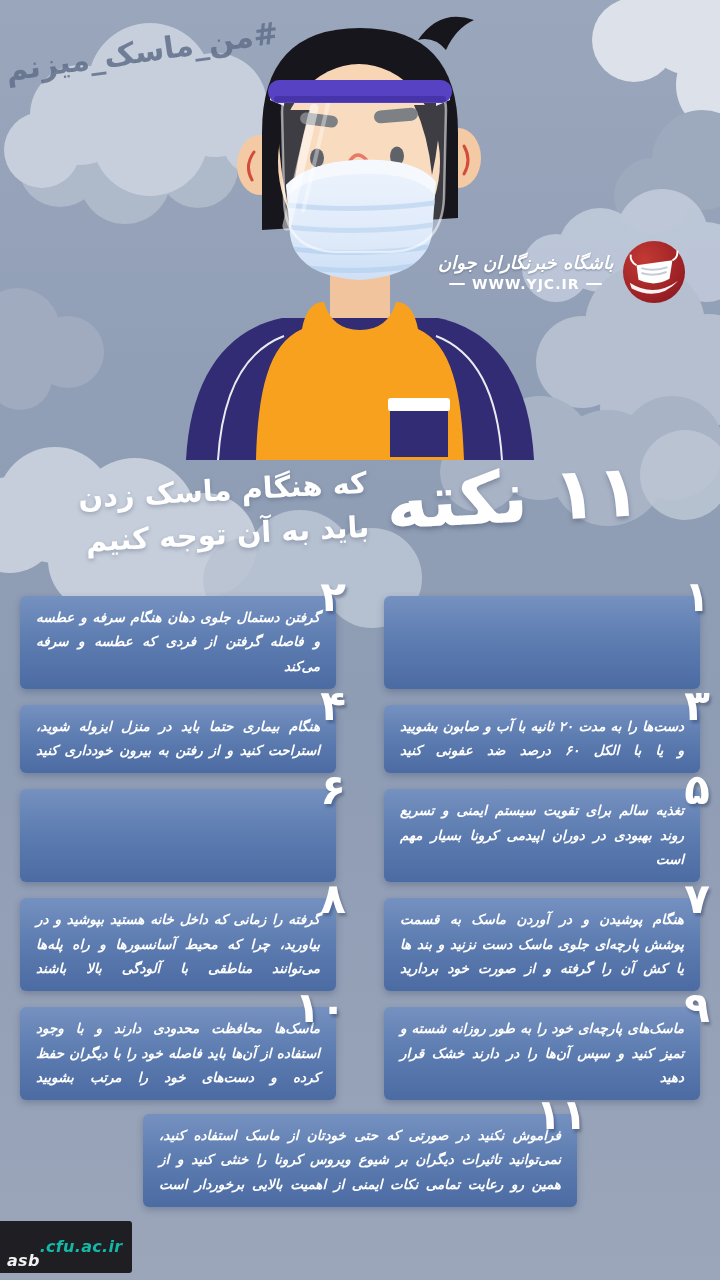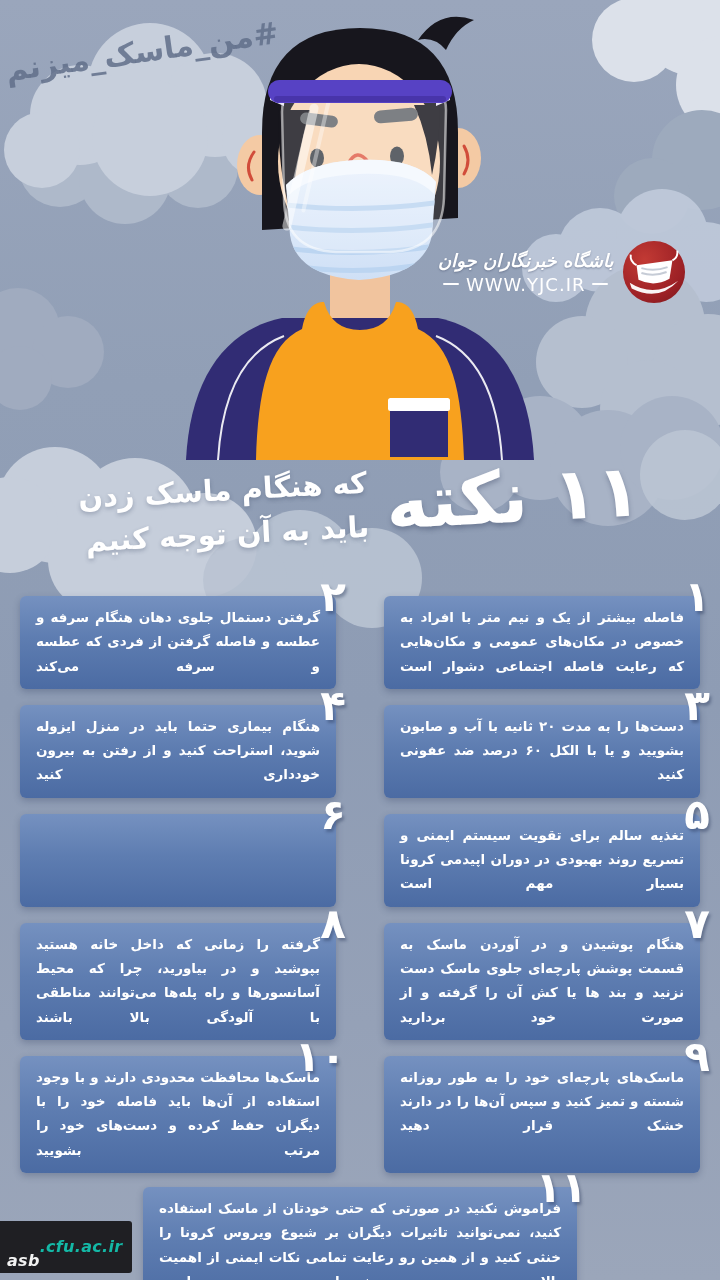--- a/index.html
+++ b/index.html
@@ -23,21 +23,21 @@
   
   .logo{
     position:absolute;top:240px;left:438px;z-index:4;
     display:flex;align-items:center;gap:9px;direction:ltr;color:#fff;
   }
   .logo-text{display:flex;flex-direction:column;align-items:center;gap:3px;}
   .logo-name{
     font-size:18px;font-weight:bold;font-style:italic;direction:rtl;
     text-shadow:0 1px 2px rgba(50,60,90,.4);white-space:nowrap;
   }
-  .logo-url{display:flex;align-items:center;gap:7px;font-size:18px;font-weight:normal;letter-spacing:1px;}
+  .logo-url{display:flex;align-items:center;gap:7px;font-size:14px;font-weight:bold;letter-spacing:1px;}
   .logo-url::before,.logo-url::after{content:"";width:16px;height:2.5px;background:#fff;border-radius:2px;}
   .logo-badge{width:64px;height:64px;flex:0 0 auto;}
   
   .headline{
     position:absolute;top:462px;left:0;right:0;z-index:3;
     display:flex;direction:rtl;justify-content:center;align-items:center;gap:18px;
     transform:rotate(-3deg);color:#fff;
   }
   .headline-big{
     font-size:72px;font-weight:800;line-height:1.1;
@@ -53,21 +53,21 @@
     display:grid;grid-template-columns:1fr 1fr;column-gap:48px;row-gap:16px;direction:rtl;
   }
   .tip{
     position:relative;border-radius:6px;
     background:linear-gradient(180deg,#7591c0 0%,#5e7db1 45%,#4b6ba3 100%);
     box-shadow:0 3px 7px rgba(35,50,85,.28);
     padding:9px 16px 11px;
   }
   .tip-text{
     margin:0;color:#fff;font-size:13.5px;font-weight:bold;line-height:1.8;
-    direction:rtl;text-align:justify;text-align-last:justify;-moz-text-align-last:justify;
+    direction:rtl;text-align:justify;text-align-last:justify;font-style:italic;-moz-text-align-last:justify;
   }
   .tip-number{
     position:absolute;top:-20px;right:-10px;z-index:2;
     color:#fff;font-size:42px;font-weight:800;line-height:1;
     text-shadow:2px 3px 3px rgba(40,55,90,.4);
   }
   .tip-final-wrap{display:flex;justify-content:center;}
   .tip-final{width:402px;margin-top:14px;}
   
   .watermark{
@@ -249,21 +249,20 @@
   <div class="headline-sub">
     <div>که هنگام ماسک زدن</div>
     <div>باید به آن توجه کنیم</div>
   </div>
 </div>
 
 <div class="tips-area">
   <div class="tips-grid">
     <div class="tip">
       <div class="tip-number">۱</div>
-      <p class="tip-text">فاصله بیشتر از یک و نیم متر با افراد به خصوص در مکان‌های عمومی و مکان‌هایی که رعایت فاصله اجتماعی دشوار است</p>
     </div>
     <div class="tip">
       <div class="tip-number">۲</div>
       <p class="tip-text">گرفتن دستمال جلوی دهان هنگام سرفه و عطسه و فاصله گرفتن از فردی که عطسه و سرفه می‌کند</p>
     </div>
     <div class="tip">
       <div class="tip-number">۳</div>
       <p class="tip-text">دست‌ها را به مدت ۲۰ ثانیه با آب و صابون بشویید و یا با الکل ۶۰ درصد ضد عفونی کنید</p>
     </div>
     <div class="tip">

